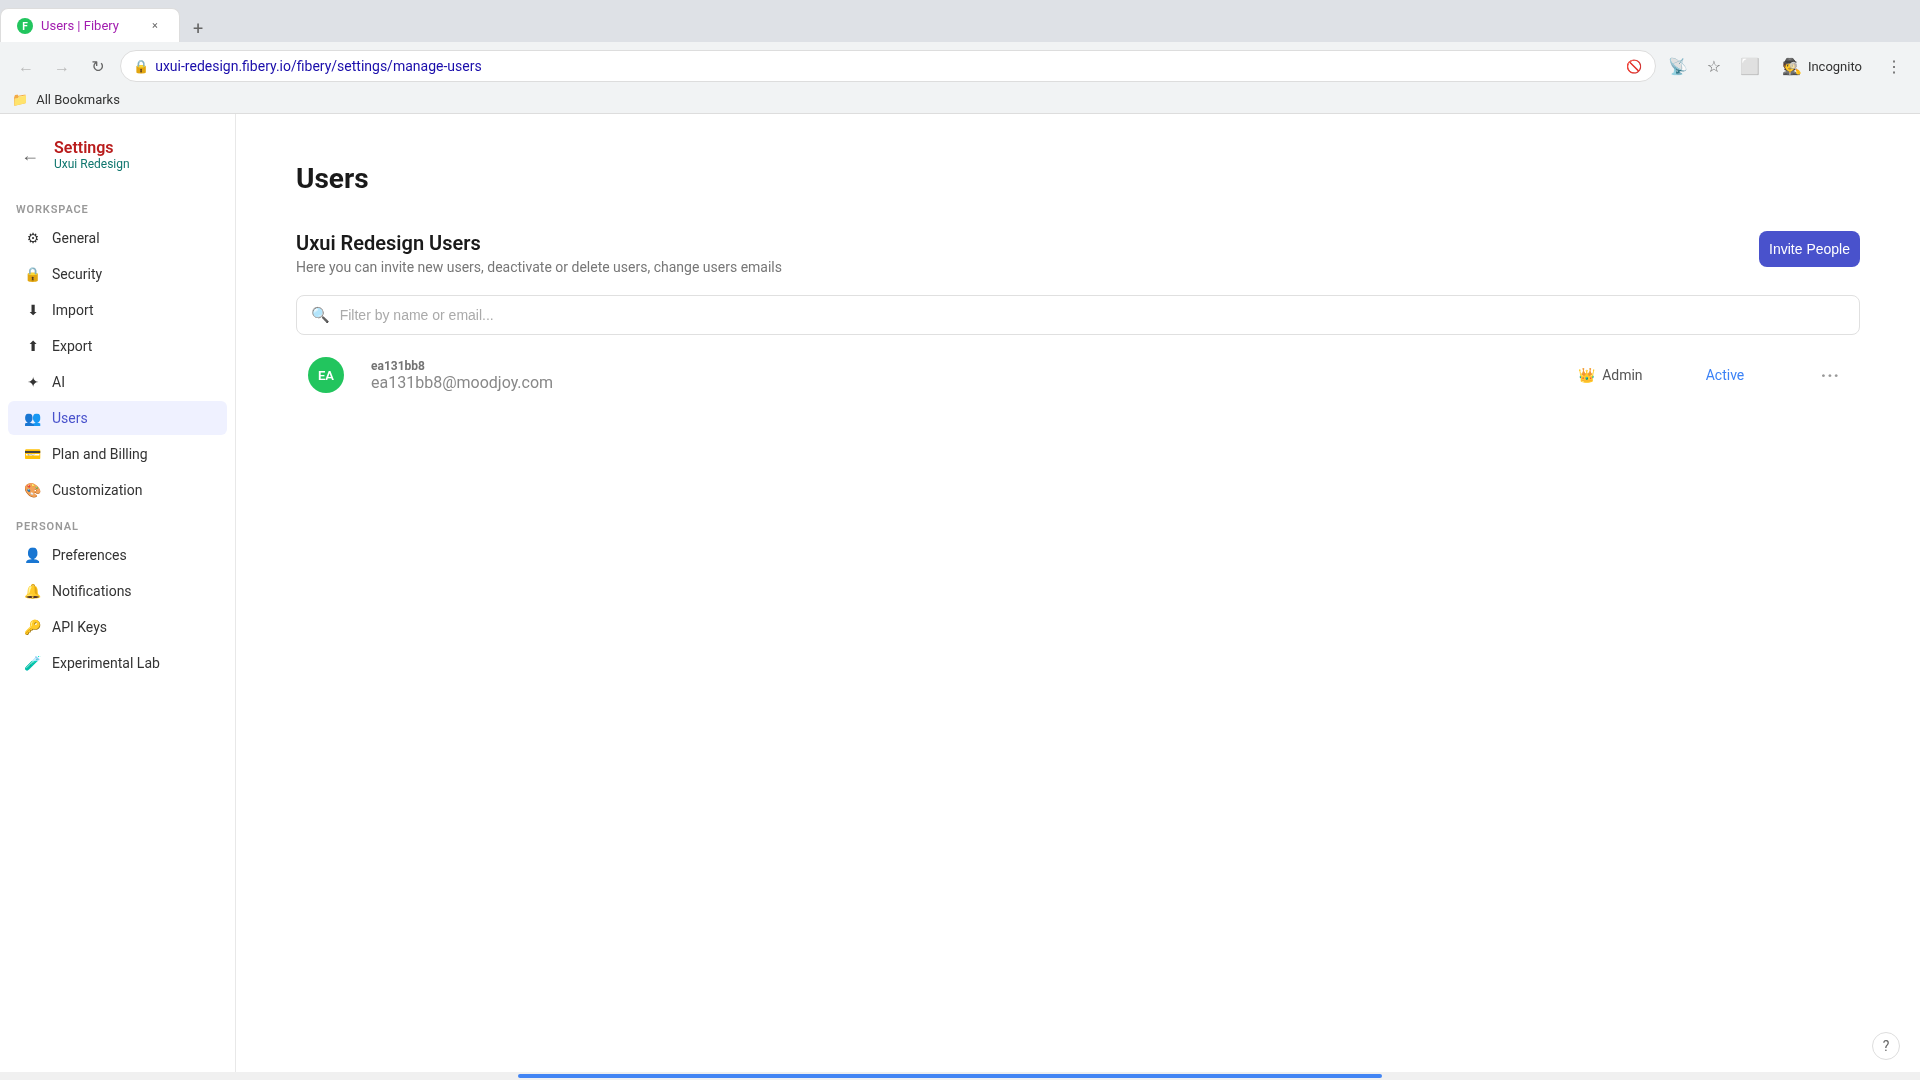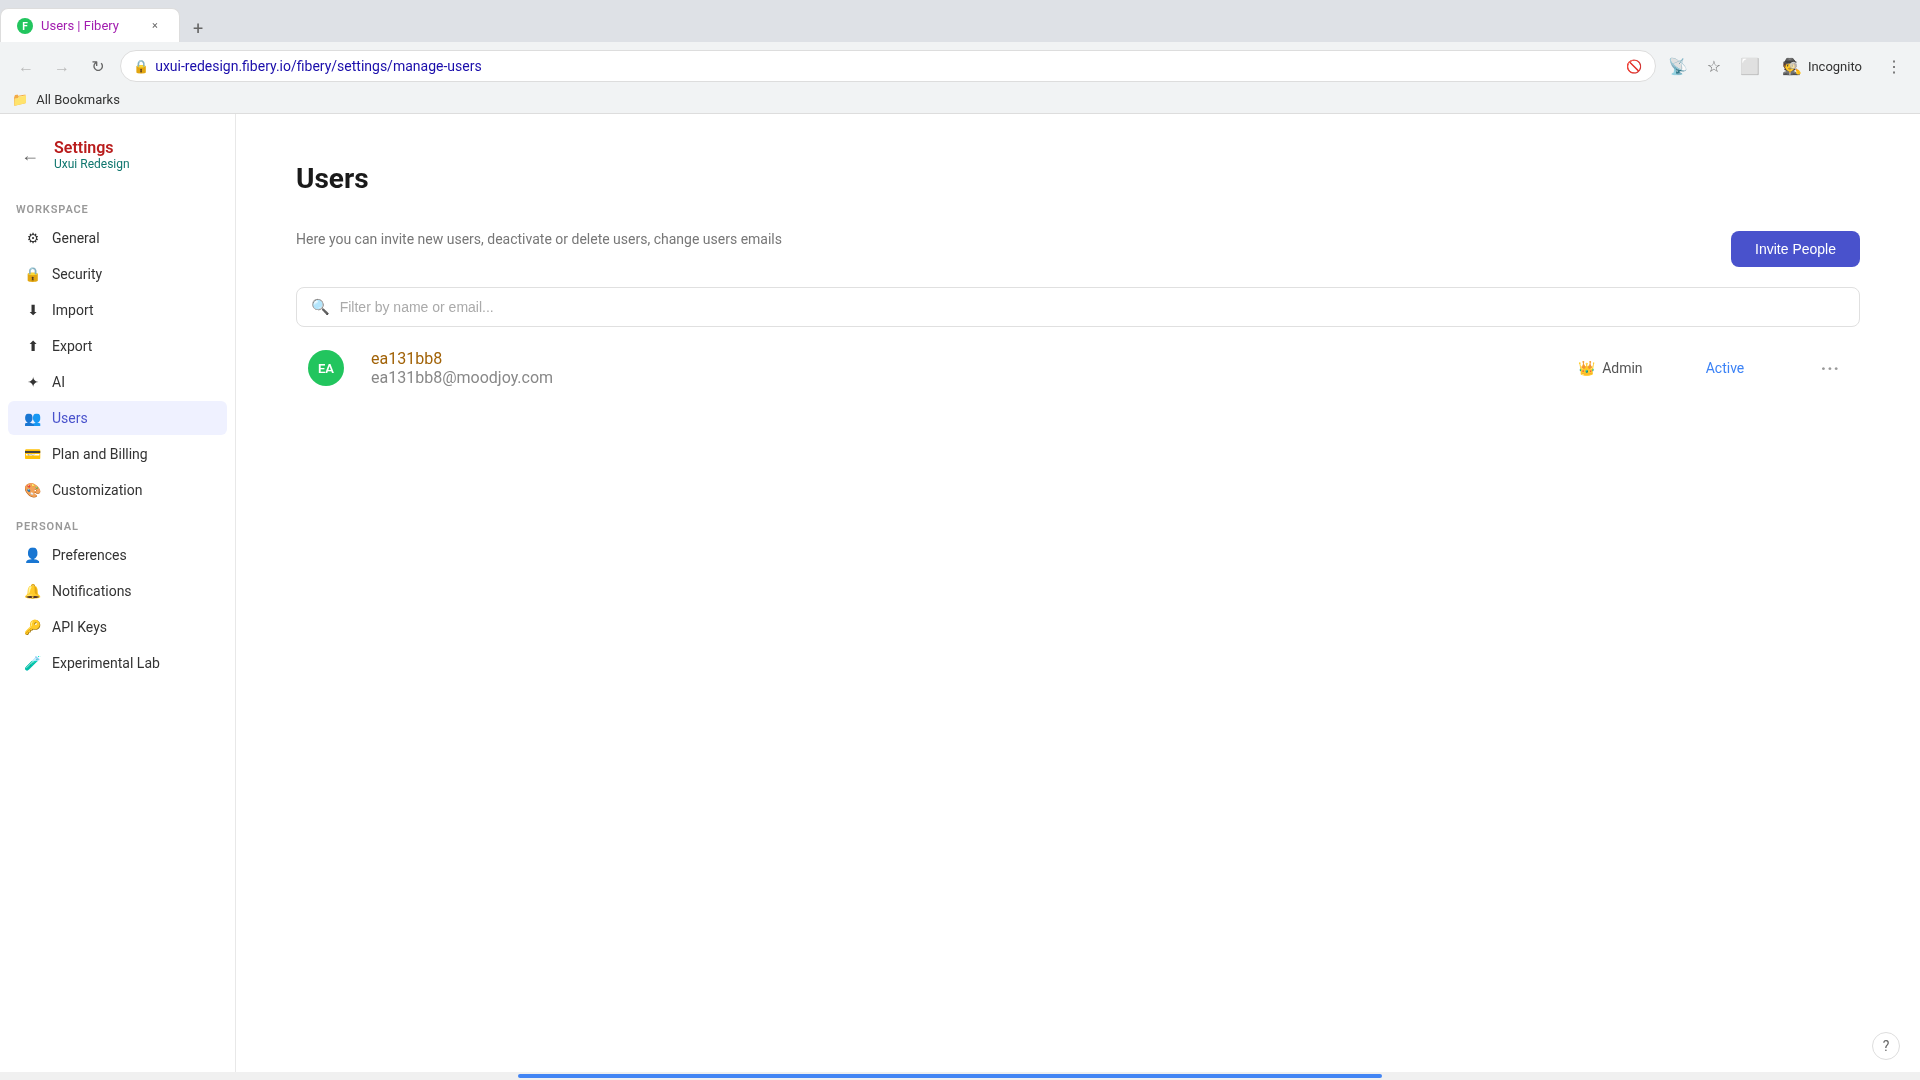--- a/index.html
+++ b/index.html
@@ -42,30 +42,30 @@
     
     .main-content { flex: 1; padding: 48px 60px; overflow-y: auto; background: #fff; }
     .page-title { font-size: 28px; font-weight: 700; color: #1a1a1a; margin-bottom: 36px; }
 
     .users-section { }
     .users-header { display: flex; align-items: flex-start; justify-content: space-between; margin-bottom: 20px; }
     .users-header-left { }
     .users-section-title { font-size: 20px; font-weight: 600; color: #1a1a1a; margin-bottom: 4px; }
     .users-section-desc { font-size: 14px; color: #777; }
 
-    .invite-btn { background: #4952cc; color: #fff; border: none; border-radius: 8px; padding: 10px 24px; font-size: 14px; font-weight: 500; cursor: pointer; }
+    .invite-btn { background: #4952cc; color: #fff; border: none; border-radius: 8px; padding: 10px 10px; font-size: 14px; font-weight: 500; cursor: pointer; }
 
     .search-bar { display: flex; align-items: center; gap: 10px; border: 1px solid #e0e0e0; border-radius: 8px; padding: 10px 14px; margin-bottom: 8px; background: #fff; }
     .search-input { border: none; outline: none; font-size: 14px; color: #333; flex: 1; }
     .search-input::placeholder { color: #aaa; }
 
     .user-row { display: flex; align-items: center; padding: 14px 12px; border-radius: 8px; gap: 27px; }
     .user-avatar { width: 36px; height: 36px; border-radius: 50%; background: #22c55e; display: flex; align-items: center; justify-content: center; color: #fff; font-size: 13px; font-weight: 600; flex-shrink: 0; }
     .user-info { flex: 1; }
-    .user-name { font-size: 16px; font-weight: 400; color: #a16207; }
+    .user-name { font-size: 12px; font-weight: 700; color: #737373; }
     .user-email { font-size: 16px; color: #888; }
     .user-role { display: flex; align-items: center; gap: 6px; font-size: 14px; color: #555; min-width: 100px; }
     .user-status { font-size: 14px; color: #3b82f6; min-width: 80px; }
     .user-actions { color: #999; cursor: pointer; font-size: 18px; font-weight: 700; letter-spacing: 1px; padding: 4px 8px; border-radius: 4px; }
 
     
     .bottom-bar { height: 8px; background: #f0f0f0; flex-shrink: 0; position: relative; }
     .scroll-thumb { height: 4px; background: #4285f4; border-radius: 2px; width: 45%; position: absolute; bottom: 2px; left: 27%; }
 
     
@@ -182,20 +182,21 @@
       <span>Experimental Lab</span>
     </div>
   </div>
 
   <div class="main-content">
     <h1 class="page-title">Users</h1>
 
     <div class="users-section">
       <div class="users-header">
         <div class="users-header-left">
+          <div class="users-section-title">Uxui Redesign Users</div>
           <div class="users-section-desc">Here you can invite new users, deactivate or delete users, change users emails</div>
         </div>
         <button class="invite-btn">Invite People</button>
       </div>
 
       <div class="search-bar">
         <span style="color:#aaa;font-size:15px;">🔍</span>
         <input class="search-input" type="text" placeholder="Filter by name or email..." style="">
       </div>
 

